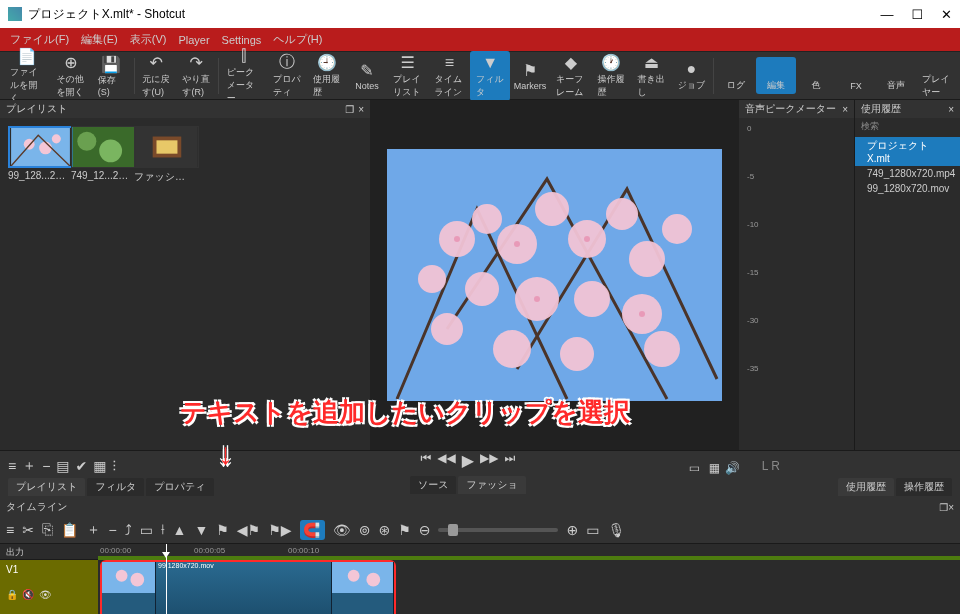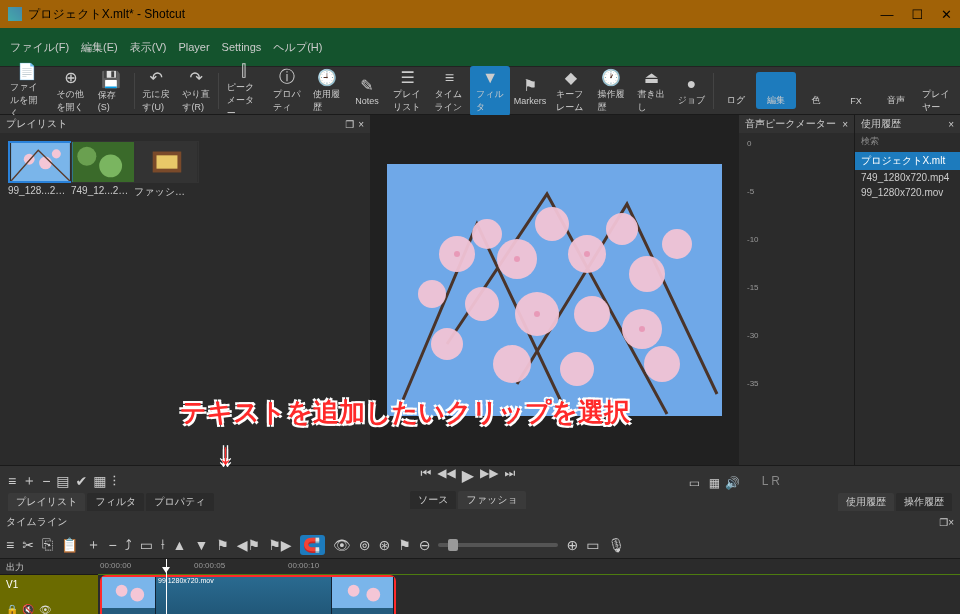--- a/index.html
+++ b/index.html
@@ -1,21 +1,21 @@
 <!DOCTYPE html>
 <html><head>
 <meta charset="utf-8">
 <style>
 * { margin: 0; padding: 0; box-sizing: border-box; font-family: "Meiryo", "MS Gothic", sans-serif; }
 body { background: #2b2b2b; color: #ccc; width: 960px; height: 614px; overflow: hidden; position: relative; }
-.titlebar { background: #a16207; color: #000; height: 28px; display: flex; align-items: center; padding: 0 8px; font-size: 12px; }
+.titlebar { background: #ffffff; color: #000; height: 28px; display: flex; align-items: center; padding: 0 8px; font-size: 12px; }
 .titlebar .logo { width: 14px; height: 14px; background: linear-gradient(45deg,#4aa,#48a); margin-right: 6px; }
 .titlebar .winbtns { margin-left: auto; display: flex; gap: 18px; }
 .titlebar .winbtns span { cursor: pointer; font-size: 13px; }
-.menubar { background: #14532d; height: 39px; display: flex; align-items: center; padding: 0 4px; font-size: 11px; border-bottom: 1px solid #222; }
+.menubar { background: #b91c1c; height: 24px; display: flex; align-items: center; padding: 0 4px; font-size: 11px; border-bottom: 1px solid #222; }
 .menubar span { padding: 2px 6px; cursor: pointer; }
 .toolbar { background: #323232; height: 48px; display: flex; align-items: center; padding: 0 4px; border-bottom: 1px solid #1a1a1a; }
 .toolbar .tbtn { display: flex; flex-direction: column; align-items: center; justify-content: center; padding: 2px 6px; cursor: pointer; font-size: 9px; color: #ccc; min-width: 40px; }
 .toolbar .tbtn .ticon { font-size: 16px; height: 20px; display: flex; align-items: center; }
 .toolbar .tbtn.active { background: #1d7bbd; border-radius: 3px; }
 .toolbar .sep { width: 1px; height: 36px; background: #444; margin: 0 2px; }
 .mid { display: flex; height: 350px; }
 .left { width: 370px; background: #2b2b2b; display: flex; flex-direction: column; }
 .panel-hdr { background: #323232; height: 18px; display: flex; align-items: center; padding: 0 6px; font-size: 10px; }
 .panel-hdr .title { flex: 1; }
@@ -25,21 +25,21 @@
 .pl-item .thumb { width: 65px; height: 42px; border: 1px solid #333; margin-bottom: 2px; overflow: hidden; }
 .pl-item.sel .thumb { border: 2px solid #2a82da; }
 .pl-item .label { white-space: nowrap; overflow: hidden; text-overflow: ellipsis; }
 .center { flex: 1; display: flex; flex-direction: column; align-items: center; justify-content: center; background: #212121; padding: 10px; }
 .preview { width: 335px; height: 252px; background: #79a4df; position: relative; overflow: hidden; }
 .right1 { width: 115px; background: #2b2b2b; }
 .right2 { width: 106px; background: #2b2b2b; border-left: 1px solid #1a1a1a; }
 .meter-scale { font-size: 8px; color: #999; padding: 6px 0 0 8px; }
 .meter-scale div { height: 48px; }
 .hist-list { font-size: 10px; padding: 2px 0; }
-.hist-list div { padding: 2px 6px; cursor: pointer; }
+.hist-list div { padding: 2px 12px; cursor: pointer; }
 .hist-list div.sel { background: #1d7bbd; color: #fff; }
 .annot { position: absolute; left: 180px; top: 395px; z-index: 50; font-size: 26px; font-weight: bold; color: #ff2a2a; text-shadow: -2px -2px 0 #fff, 2px -2px 0 #fff, -2px 2px 0 #fff, 2px 2px 0 #fff; pointer-events: none; }
 .arrow { position: absolute; left: 218px; top: 437px; z-index: 50; font-size: 30px; font-weight: bold; color: #ff2a2a; text-shadow: -2px -2px 0 #fff, 2px -2px 0 #fff, -2px 2px 0 #fff, 2px 2px 0 #fff; pointer-events: none; }
 .bottom1 { height: 48px; background: #323232; display: flex; align-items: center; padding: 0 8px; border-top: 1px solid #1a1a1a; position: relative; }
 .btngrp { display: flex; align-items: center; gap: 6px; font-size: 14px; }
 .btngrp span { cursor: pointer; }
 .tabs { display: flex; gap: 2px; font-size: 10px; margin-top: 4px; }
 .tabs span { padding: 2px 8px; background: #2b2b2b; cursor: pointer; border-radius: 2px 2px 0 0; }
 .tabs span.active { background: #3a3a3a; }
 .bottom1 .lefttabs { position: absolute; left: 8px; top: 6px; display: flex; align-items: center; gap: 6px; }
@@ -48,21 +48,21 @@
 .tl-toolbar { height: 28px; background: #323232; display: flex; align-items: center; padding: 0 6px; gap: 8px; font-size: 14px; border-bottom: 1px solid #1a1a1a; }
 .tl-toolbar span { cursor: pointer; }
 .tl-toolbar .magnet { background: #1d7bbd; padding: 2px 4px; border-radius: 3px; }
 .tl-body { display: flex; height: 100px; position: relative; }
 .tl-tracks-hdr { width: 98px; background: #2b2b2b; }
 .tl-track-head { height: 16px; font-size: 9px; padding: 2px 6px; border-bottom: 1px solid #1a1a1a; }
 .tl-track-head.v1 { height: 70px; background: #6b6b00; display: flex; flex-direction: row; align-items: flex-start; padding: 4px 6px; gap: 8px; }
 .tl-track-head.v1 .vlabel { font-size: 10px; color: #fff; }
 .tl-track-head.v1 .vicons { display: flex; gap: 4px; font-size: 10px; color: #ddd; margin-top: 14px; }
 .tl-tracks-area { flex: 1; position: relative; background: #2b2b2b; }
-.ruler { height: 16px; display: flex; font-size: 8px; color: #999; position: relative; border-bottom: 1px solid #4d7c0f; }
+.ruler { height: 16px; display: flex; font-size: 8px; color: #999; position: relative; border-bottom: 4px solid #4d7c0f; }
 .ruler span { position: absolute; top: 2px; }
 .clip { position: absolute; top: 16px; left: 2px; width: 296px; height: 68px; border: 2px solid #ff2a2a; border-radius: 6px; display: flex; }
 .clip-part { background: #245b7d; border-right: 1px solid #123; position: relative; overflow: hidden; }
 .clip-part .cthumb { width: 100%; height: 32px; }
 .clip-part .clabel { position: absolute; top: 0; left: 2px; font-size: 7px; color: #fff; }
 .playhead { position: absolute; left: 68px; top: 0; width: 1px; height: 100%; background: #fff; }
 .playhead::before { content: ''; position: absolute; top: 8px; left: -4px; border: 4px solid transparent; border-top: 6px solid #fff; }
 .transport { position: absolute; left: 410px; top: 0; display: flex; flex-direction: column; align-items: center; gap: 2px; }
 .transport .ctrls { display: flex; gap: 6px; font-size: 12px; }
 .lr { font-size: 12px; color: #888; position: absolute; right: 180px; top: 8px; }

